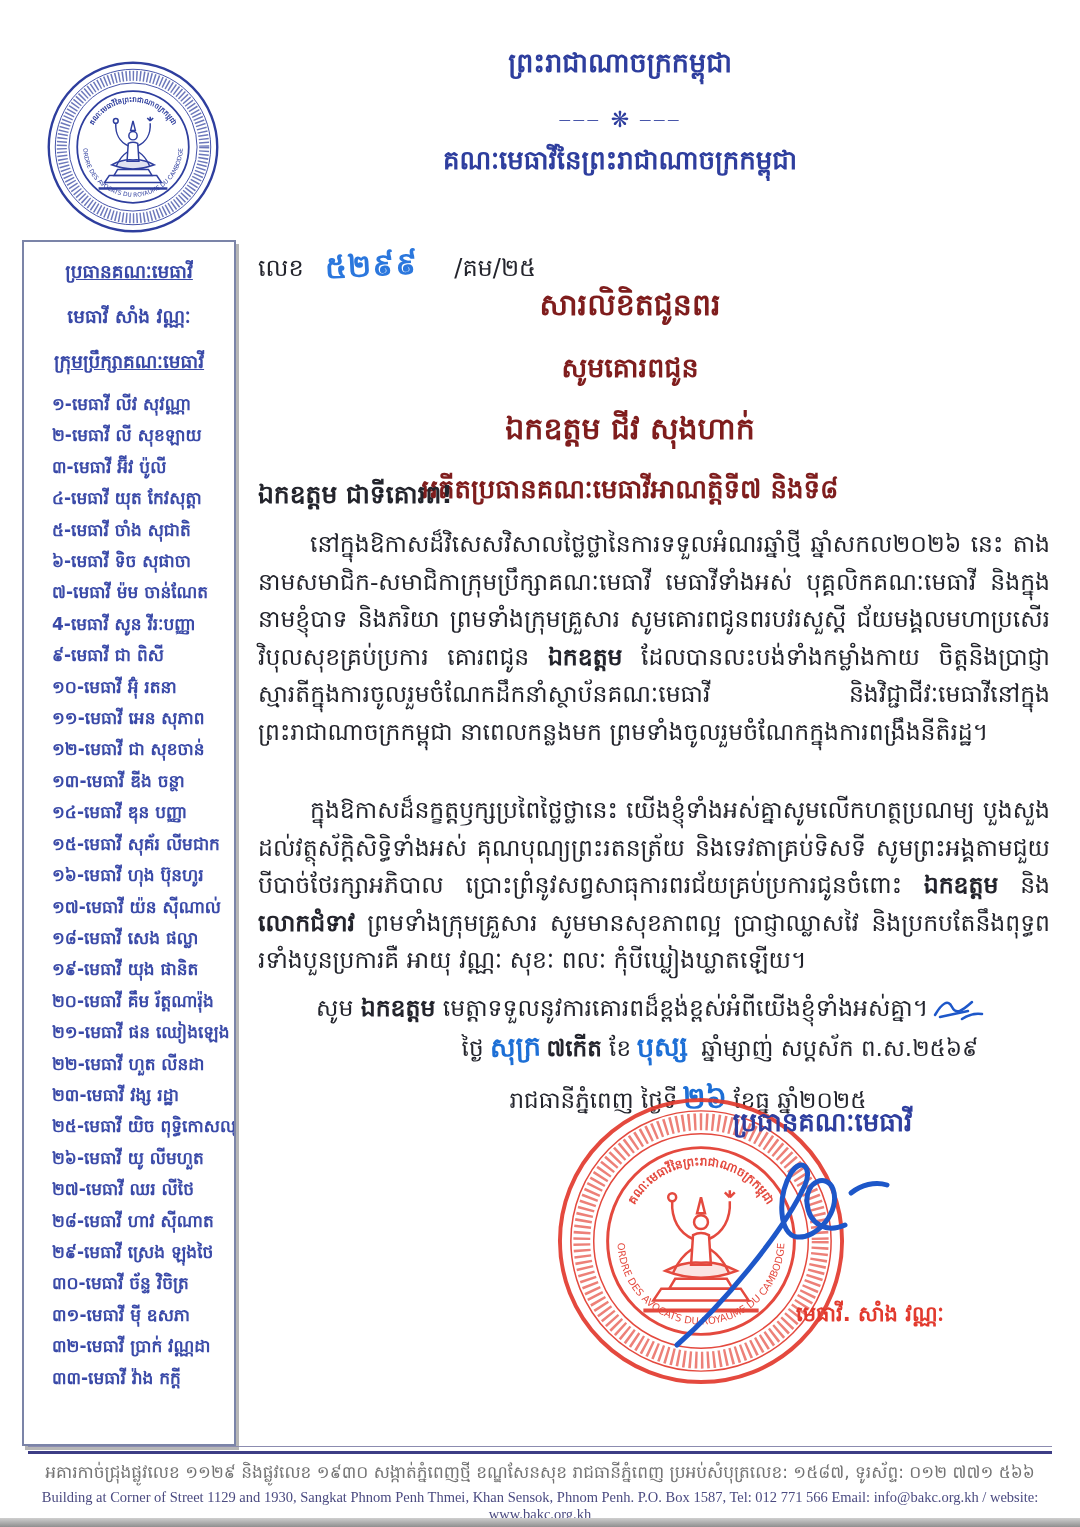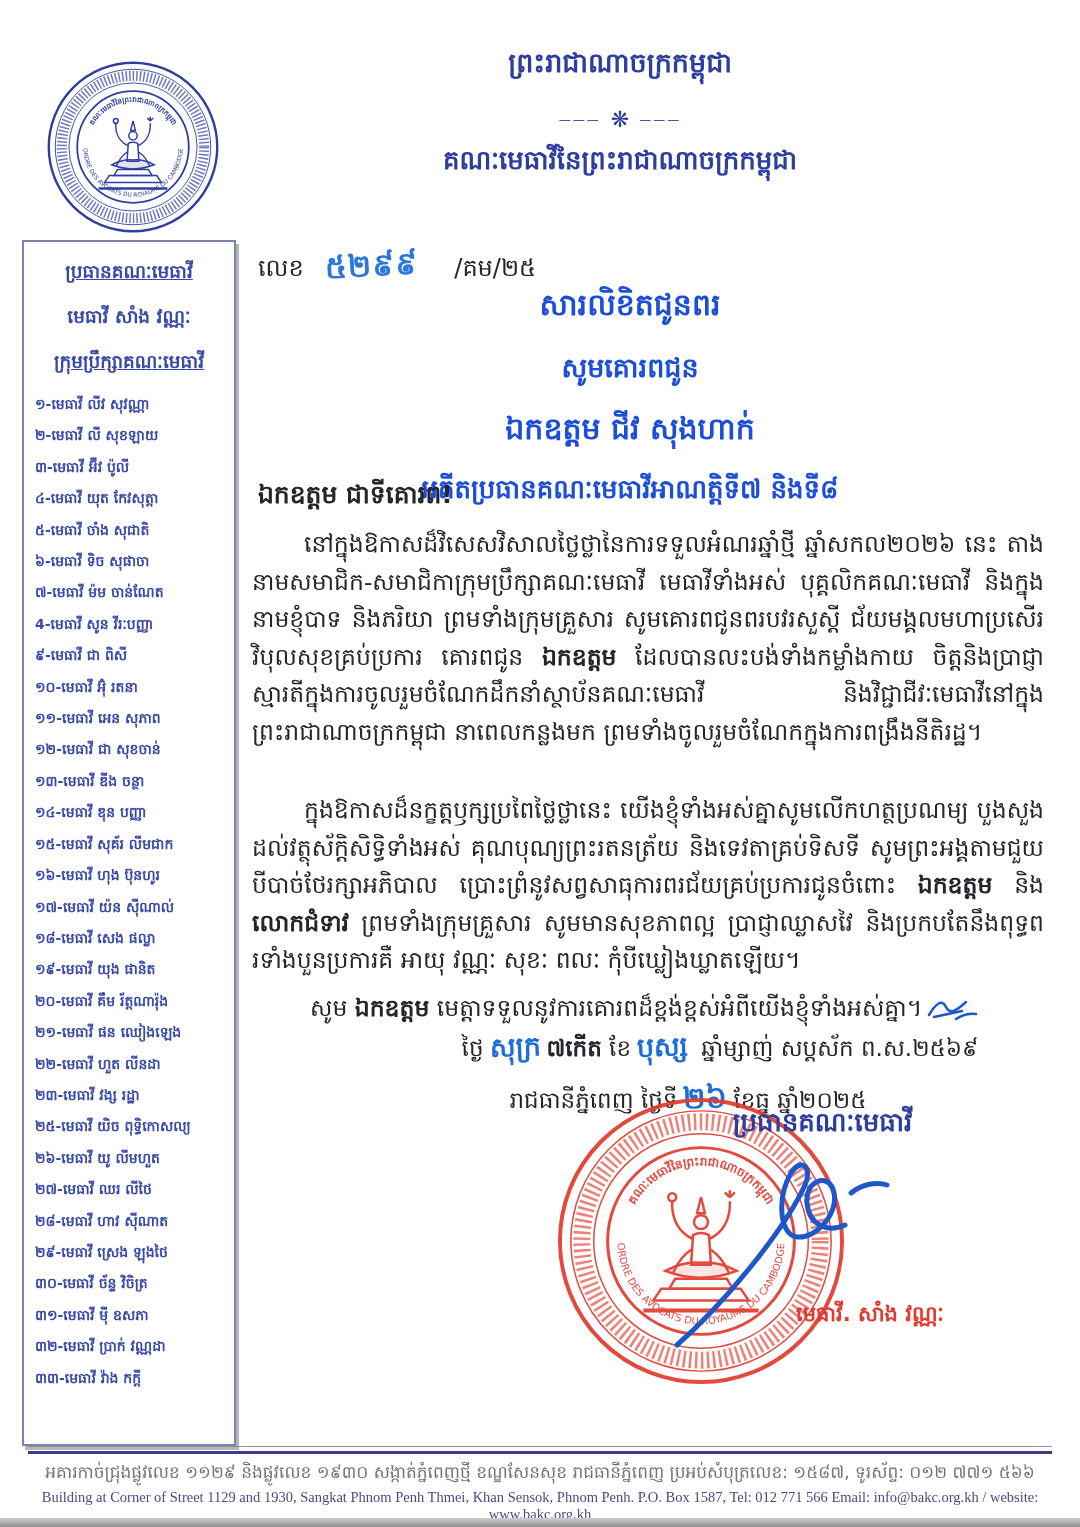--- a/index.html
+++ b/index.html
@@ -18,38 +18,38 @@
 
   .seal-logo{position:absolute;left:44px;top:58px;}
 
   
   .sidebar{position:absolute;left:22px;top:240px;width:214px;height:1206px;background:#fff;
            border:2px solid #7b84a8;box-shadow:3px 4px 0 rgba(110,110,110,.5);
            box-sizing:border-box;padding-top:18px;color:#3a4aa8;overflow:hidden;}
   .sb-h{font-weight:bold;text-align:center;font-size:18.5px;text-decoration:underline;}
   .sb-name{font-weight:bold;text-align:center;font-size:18.5px;margin:18px 0;}
   .sb-gap{height:12px;}
-  .sb-item{font-weight:bold;font-size:14px;line-height:31.4px;padding-left:11px;white-space:nowrap;}
+  .sb-item{font-weight:bold;font-size:17px;line-height:31.4px;padding-left:28px;white-space:nowrap;}
 
   
   .ref{position:absolute;left:258px;top:246px;font-size:24px;color:#23242c;}
   .ref .num{display:inline-block;color:#2b77dd;font-weight:bold;font-size:31px;
             transform:rotate(-3deg);margin:0 28px 0 14px;letter-spacing:1px;}
 
   
   .title{position:absolute;left:280px;top:286px;width:700px;text-align:center;
-         font-weight:bold;color:#1d4ed8;}
+         font-weight:bold;color:#7f1d1d;}
   .t1{font-size:30px;margin-bottom:21px;}
   .t2{font-size:27px;margin-bottom:20px;}
   .t3{font-size:30px;margin-bottom:19px;}
   .t4{font-size:26px;}
 
   .salutation{position:absolute;left:258px;top:479px;font-size:25px;font-weight:bold;}
 
-  .para{position:absolute;left:252px;width:792px;font-size:23.5px;line-height:37.6px;
+  .para{position:absolute;left:258px;width:792px;font-size:23.5px;line-height:37.6px;
         text-align:justify;margin:0;}
   .p1{top:526px;text-indent:52px;}
   .p2{top:792px;text-indent:52px;}
   .p3{top:990px;text-indent:58px;text-align:left;}
   .initial-svg{vertical-align:middle;margin-left:4px;}
 
   
   .closing{position:absolute;left:410px;top:1030px;width:620px;text-align:center;
            font-size:23px;z-index:1;}
   .closing .hand{display:inline-block;color:#1d6fd6;font-weight:bold;font-size:27px;

